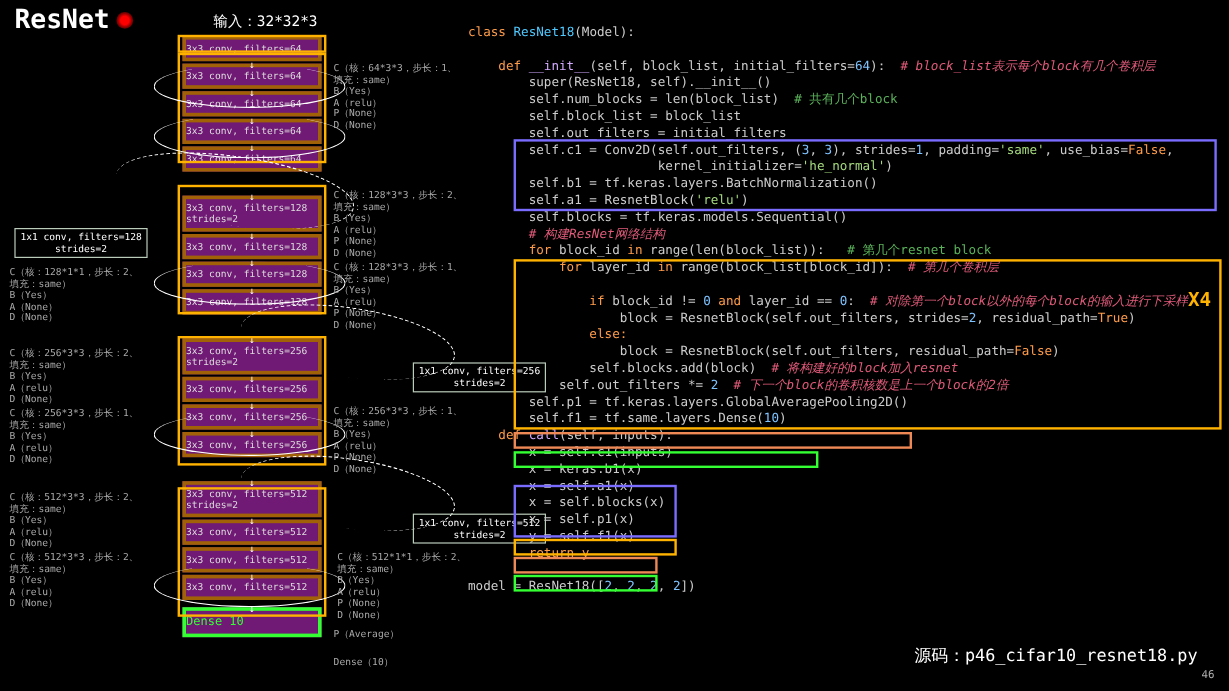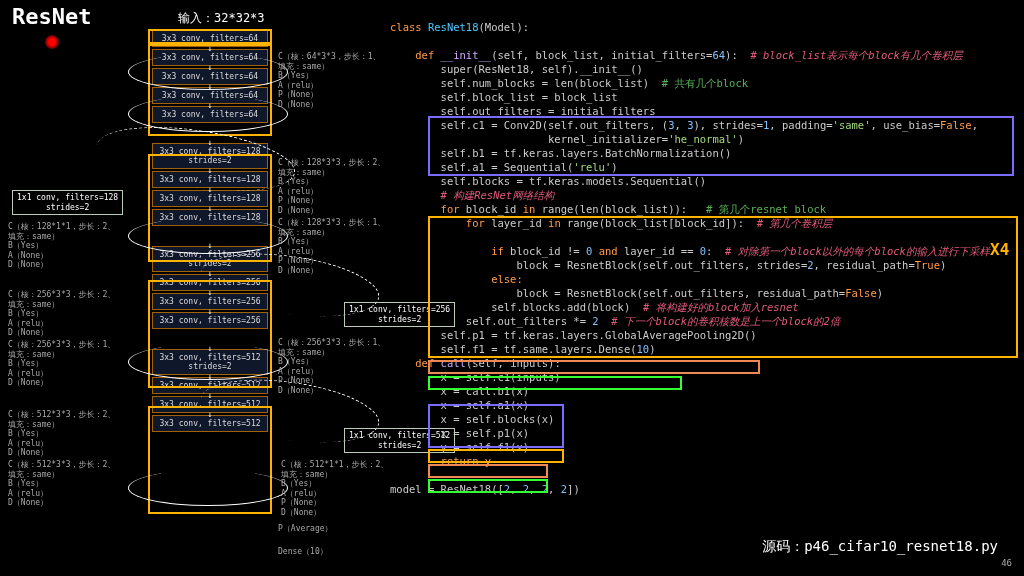--- a/index.html
+++ b/index.html
@@ -14,38 +14,36 @@
     overflow: hidden;
   }
   .title {
     position: absolute;
     top: 4px; left: 12px;
     font-size: 22px;
     font-weight: bold;
     display: flex;
     align-items: center;
     gap: 6px;
-    flex-direction: column;
   }
   .title-dot {
     width: 14px; height: 14px;
     border-radius: 50%;
     background: radial-gradient(circle,#f00 35%,#800 60%,#200 90%);
     display: inline-block;
   }
   .input-label { position: absolute; top: 10px; left: 178px; font-size: 12px; }
 
   
   .arch { position: absolute; top: 28px; left: 152px; width: 116px; }
   .layer {
-    border: 1px solid #a16207;
-    background: #0f172a;
+    border: 3px solid #a16207;
+    background: #701a75;
     color: #ddd;
     font-size: 8px;
-    text-align: center;
     padding: 3px 0;
     margin-top: 2px;
     position: relative;
   }
   .layer::before {
     content: "↓";
     position: absolute;
     top: -6px; left: 50%;
     transform: translateX(-50%);
     color: #fff;
@@ -149,20 +147,21 @@
 strides=2</div>
   <div class="layer">3x3 conv, filters=256</div>
   <div class="layer">3x3 conv, filters=256</div>
   <div class="layer">3x3 conv, filters=256</div>
   <div style="height:18px"></div>
   <div class="layer" style="white-space:pre">3x3 conv, filters=512
 strides=2</div>
   <div class="layer">3x3 conv, filters=512</div>
   <div class="layer">3x3 conv, filters=512</div>
   <div class="layer">3x3 conv, filters=512</div>
+  <div class="layer final-dense">Dense 10</div>
 </div>
 
 <div class="group-box big-box" style="top:29px;height:15px"></div>
 <div class="group-box big-box" style="top:44px;height:92px"></div>
 <div class="group-box big-box" style="top:154px;height:108px"></div>
 <div class="group-box big-box" style="top:280px;height:108px"></div>
 <div class="group-box big-box" style="top:406px;height:108px"></div>
 
 <div class="ellipse" style="top:54px;left:128px;width:160px;height:36px"></div>
 <div class="ellipse" style="top:96px;left:128px;width:160px;height:36px"></div>
@@ -243,37 +242,37 @@
 <span class="kw">class </span><span class="cls">ResNet18</span><span class="py">(Model):</span>
 
 <span class="kw">    def </span><span class="fn">__init__</span><span class="py">(self, block_list, initial_filters=</span><span class="num">64</span><span class="py">):  </span><span class="cmz"># block_list表示每个block有几个卷积层</span>
 <span class="py">        super(ResNet18, self).__init__()</span>
 <span class="py">        self.num_blocks = len(block_list)  </span><span class="cm"># 共有几个block</span>
 <span class="py">        self.block_list = block_list</span>
 <span class="py">        self.out_filters = initial_filters</span>
 <span class="py">        self.c1 = Conv2D(self.out_filters, (</span><span class="num">3</span><span class="py">, </span><span class="num">3</span><span class="py">), strides=</span><span class="num">1</span><span class="py">, padding=</span><span class="str">'same'</span><span class="py">, use_bias=</span><span class="bool">False</span><span class="py">,</span>
 <span class="py">                         kernel_initializer=</span><span class="str">'he_normal'</span><span class="py">)</span>
 <span class="py">        self.b1 = tf.keras.layers.BatchNormalization()</span>
-<span class="py">        self.a1 = Sequential(</span><span class="str">'relu'</span><span class="py">)</span>
+<span class="py">        self.a1 = ResnetBlock(</span><span class="str">'relu'</span><span class="py">)</span>
 <span class="py">        self.blocks = tf.keras.models.Sequential()</span>
 <span class="cmz">        # 构建ResNet网络结构</span>
 <span class="kw">        for </span><span class="py">block_id </span><span class="kw">in </span><span class="py">range(len(block_list)):   </span><span class="cm"># 第几个resnet block</span>
 <span class="kw">            for </span><span class="py">layer_id </span><span class="kw">in </span><span class="py">range(block_list[block_id]):  </span><span class="cmz"># 第几个卷积层</span>
 
 <span class="kw">                if </span><span class="py">block_id != </span><span class="num">0 </span><span class="kw">and </span><span class="py">layer_id == </span><span class="num">0</span><span class="py">:  </span><span class="cmz"># 对除第一个block以外的每个block的输入进行下采样</span>
 <span class="py">                    block = ResnetBlock(self.out_filters, strides=</span><span class="num">2</span><span class="py">, residual_path=</span><span class="bool">True</span><span class="py">)</span>
 <span class="kw">                else:</span>
 <span class="py">                    block = ResnetBlock(self.out_filters, residual_path=</span><span class="bool">False</span><span class="py">)</span>
 <span class="py">                self.blocks.add(block)  </span><span class="cmz"># 将构建好的block加入resnet</span>
 <span class="py">            self.out_filters *= </span><span class="num">2  </span><span class="cmz"># 下一个block的卷积核数是上一个block的2倍</span>
 <span class="py">        self.p1 = tf.keras.layers.GlobalAveragePooling2D()</span>
 <span class="py">        self.f1 = tf.same.layers.Dense(</span><span class="num">10</span><span class="py">)</span>
 <span class="kw">    def </span><span class="fn">call</span><span class="py">(self, inputs):</span>
 <span class="py">        x = self.c1(inputs)</span>
-<span class="py">        x = call.b1(x)</span>
+<span class="py">        x = keras.b1(x)</span>
 <span class="py">        x = self.a1(x)</span>
 <span class="py">        x = self.blocks(x)</span>
 <span class="py">        x = self.p1(x)</span>
 <span class="py">        y = self.f1(x)</span>
 <span class="kw">        return y</span>
 
 <span class="py">model = ResNet18([</span><span class="num">2</span><span class="py">, </span><span class="num">2</span><span class="py">, </span><span class="num">2</span><span class="py">, </span><span class="num">2</span><span class="py">])</span>
 </div>
 
 <div class="code-box" style="top:116px;left:428px;width:586px;height:60px;border-color:#7a6cff"></div>

